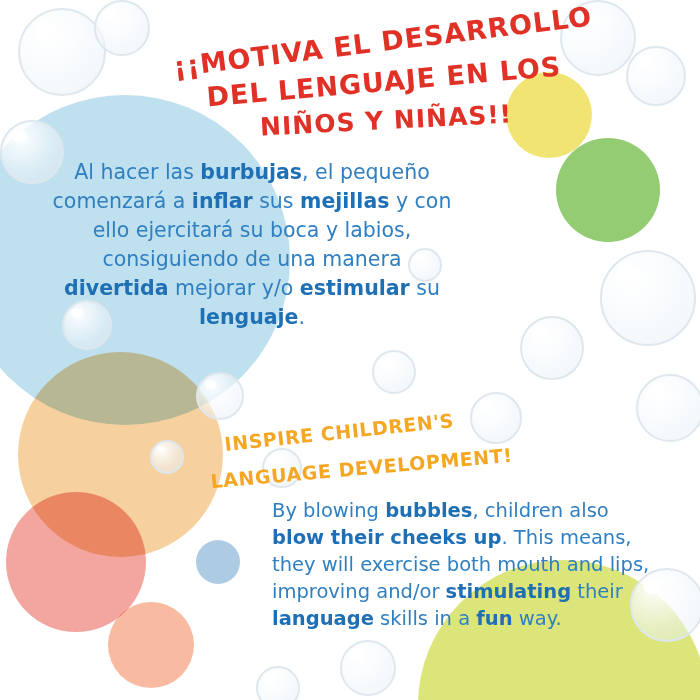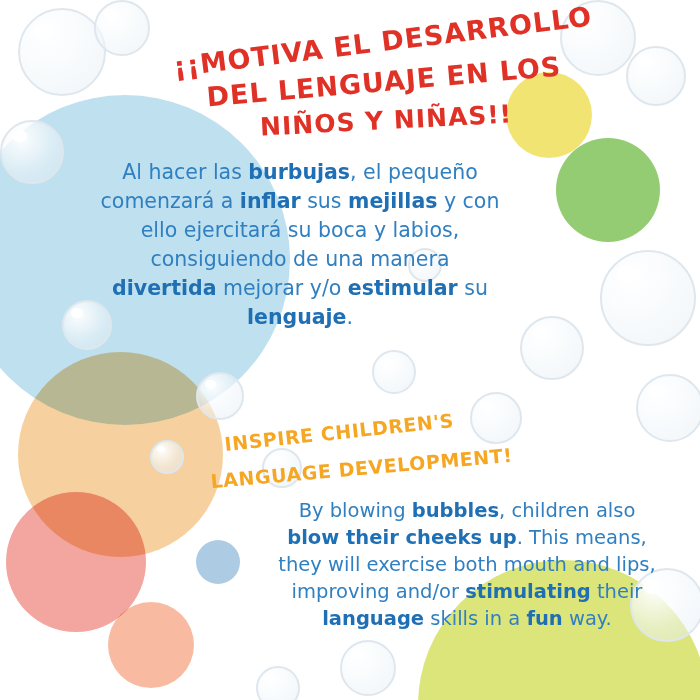--- a/index.html
+++ b/index.html
@@ -89,21 +89,20 @@
   
   #body-es {
     top: 158px;
     left: 52px;
     width: 400px;
     text-align: center;
     color: #2f7fc1;
     font-size: 20.5px;
     line-height: 29px;
     z-index: 6;
-    margin-left: 48px;
   }
   #body-es b { font-weight: bold; color: #1f6fb5; }
 
   
   #headline-en {
     top: 415px;
     left: 210px;
     width: 380px;
     height: 80px;
     z-index: 6;
@@ -127,21 +126,20 @@
     top: 42px;
     left: 0px;
     transform: rotate(-5deg);
   }
 
   
   #body-en {
     top: 497px;
     left: 272px;
     width: 390px;
-    text-align: center;
     color: #2f7fc1;
     font-size: 19.5px;
     line-height: 27px;
     z-index: 6;
   }
   #body-en b { font-weight: bold; color: #1f6fb5; }
 </style>
 </head>
 <body>
 

